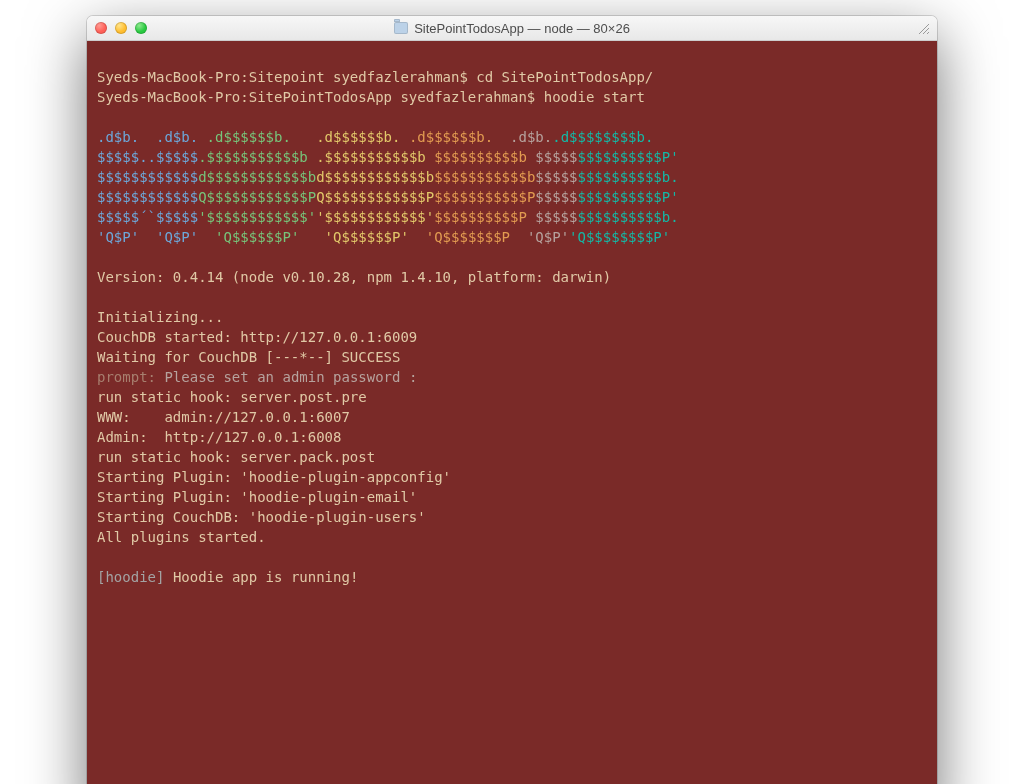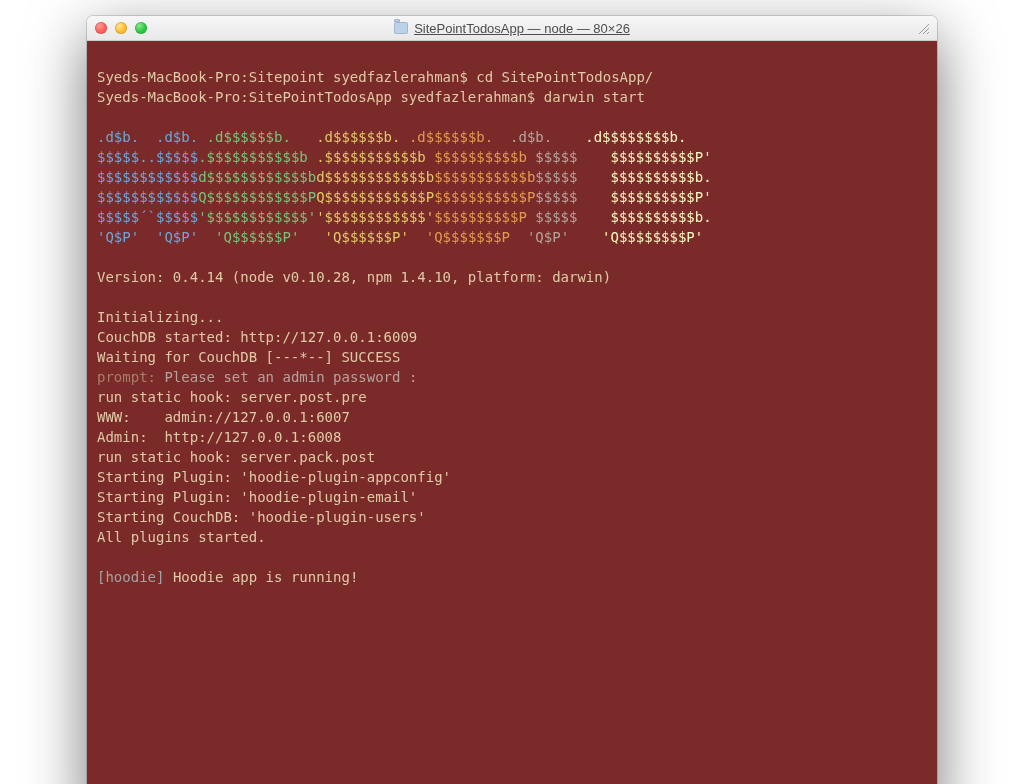--- a/index.html
+++ b/index.html
@@ -47,21 +47,20 @@
       position: absolute;
       left: 0; right: 0;
       text-align: center;
       display: flex;
       align-items: center;
       justify-content: center;
       gap: 6px;
       font-size: 13px;
       color: #4d4d4d;
       pointer-events: none;
-      text-decoration: underline;
     }
     .folder-icon {
       width: 14px;
       height: 12px;
       background: #bcd2e8;
       border-radius: 2px;
       position: relative;
       box-shadow: inset 0 0 0 1px rgba(0,0,0,0.12);
     }
     .folder-icon::before {
@@ -95,21 +94,21 @@
       padding: 6px 10px 90px 10px;
       white-space: pre;
       overflow: hidden;
       min-height: 680px;
     }
     .c-blue   { color: #6da7d9; }
     .c-green  { color: #77c47a; }
     .c-yellow { color: #e2c86a; }
     .c-orange { color: #e29b51; }
     .c-grey   { color: #b6a29d; }
-    .c-red    { color: #fef9c3; margin-left: 33px; }
+    .c-red    { color: #14b8a6; }
     .c-cyan   { color: #a3a3a3; }
     .c-dim    { color: #a77e6e; }
   </style>
 </head>
 <body>
 
 <div class="window">
   <div class="titlebar">
     <div class="traffic">
       <div class="tbtn red"></div>
@@ -122,21 +121,21 @@
     </div>
     <div class="corner-icon">
       <svg viewBox="0 0 10 10">
           <path d="M0 10 L10 0 M4 10 L10 4 M8 10 L10 8" stroke="currentColor" stroke-width="1" fill="none"></path>
         </svg>
     </div>
   </div>
 
   <div class="terminal">
 <span><span>Syeds-MacBook-Pro:Sitepoint syedfazlerahman$ </span><span>cd SitePointTodosApp/</span></span>
-<span><span>Syeds-MacBook-Pro:SitePointTodosApp syedfazlerahman$ </span><span>darwin start</span></span>
+<span><span>Syeds-MacBook-Pro:SitePointTodosApp syedfazlerahman$ </span><span>hoodie start</span></span>
 
 <span><span class="c-blue">.d$b.</span><span class="c-blue">  .d$b.</span><span class="c-green"> .d$$$$$$b.</span><span class="c-yellow">   .d$$$$$$b.</span><span class="c-orange"> .d$$$$$$b.</span><span class="c-grey">  .d$b.</span><span class="c-red">.d$$$$$$$$b.</span>
 <span class="c-blue">$$$$$</span><span class="c-blue">..$$$$$</span><span class="c-green">.$$$$$$$$$$$b</span><span class="c-yellow"> .$$$$$$$$$$$b</span><span class="c-orange"> $$$$$$$$$$b</span><span class="c-grey"> $$$$$</span><span class="c-red">$$$$$$$$$$P'</span>
 <span class="c-blue">$$$$$$$$$$$$</span><span class="c-green">d$$$$$$$$$$$$b</span><span class="c-yellow">d$$$$$$$$$$$$b</span><span class="c-orange">$$$$$$$$$$$b</span><span class="c-grey">$$$$$</span><span class="c-red">$$$$$$$$$$b.</span>
 <span class="c-blue">$$$$$$$$$$$$</span><span class="c-green">Q$$$$$$$$$$$$P</span><span class="c-yellow">Q$$$$$$$$$$$$P</span><span class="c-orange">$$$$$$$$$$$P</span><span class="c-grey">$$$$$</span><span class="c-red">$$$$$$$$$$P'</span>
 <span class="c-blue">$$$$$´`$$$$$</span><span class="c-green">'$$$$$$$$$$$$'</span><span class="c-yellow">'$$$$$$$$$$$$'</span><span class="c-orange">$$$$$$$$$$P</span><span class="c-grey"> $$$$$</span><span class="c-red">$$$$$$$$$$b.</span>
 <span class="c-blue">'Q$P'</span><span class="c-blue">  'Q$P'</span><span class="c-green">  'Q$$$$$$P'</span><span class="c-yellow">   'Q$$$$$$P'</span><span class="c-orange">  'Q$$$$$$$P</span><span class="c-grey">  'Q$P'</span><span class="c-red">'Q$$$$$$$$P'</span></span>
 
 <span>Version: 0.4.14 (node v0.10.28, npm 1.4.10, platform: darwin)</span>
 

